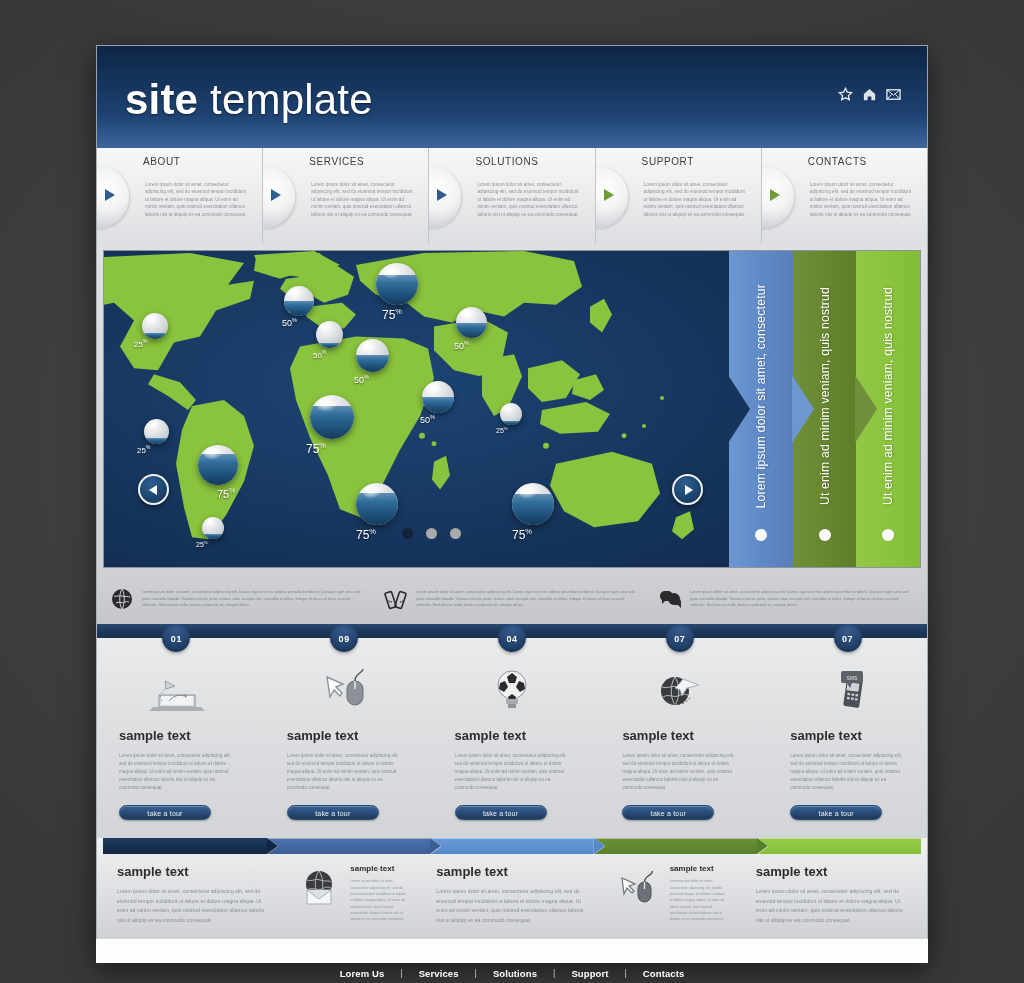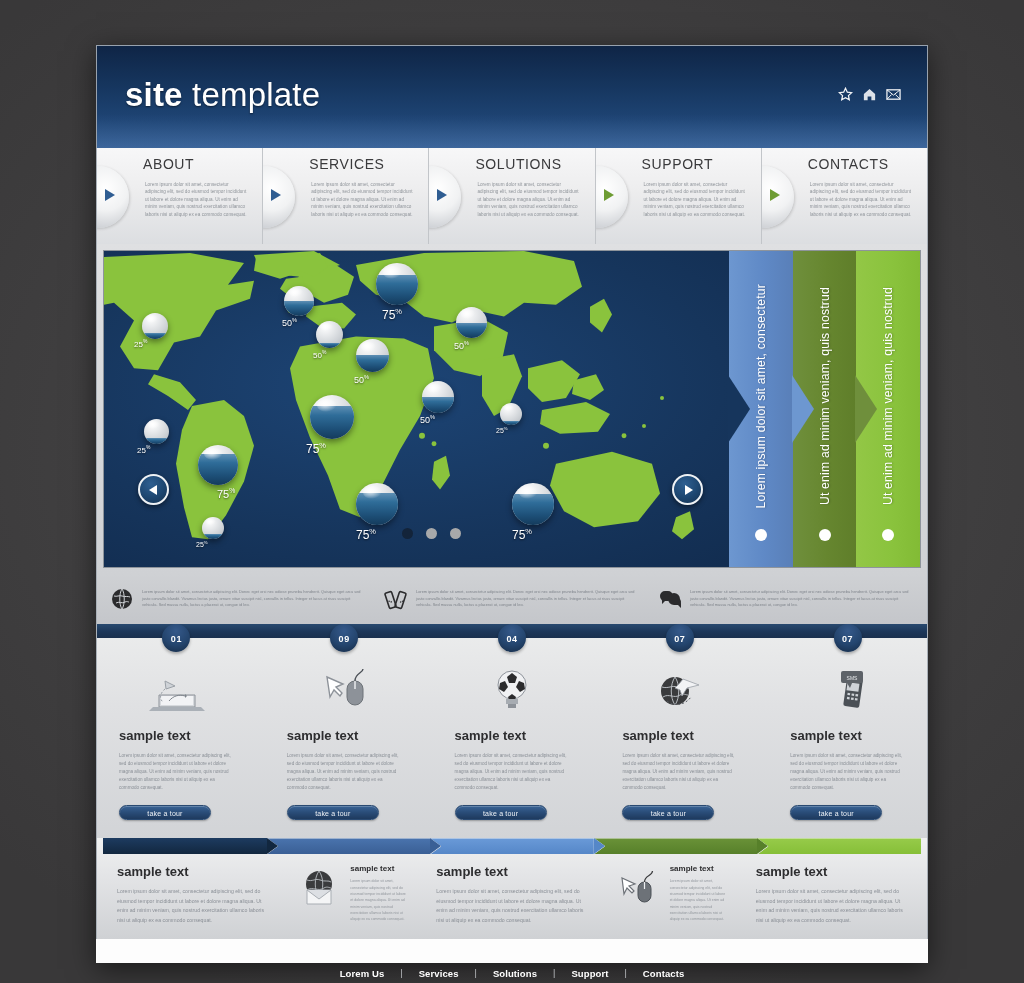--- a/index.html
+++ b/index.html
@@ -34,21 +34,21 @@
     border-bottom: none;
     overflow: hidden;
   }
   .header::after {
     content:""; position:absolute; left:0; right:0; bottom:0; height:34px;
     background: linear-gradient(180deg, rgba(255,255,255,0) 0%, rgba(120,160,210,.22) 100%);
     pointer-events:none;
   }
   .logo {
     position: absolute; left: 28px; top: 30px;
-    font-size: 33px; color: #ffffff; letter-spacing: .2px;
+    font-size: 42px; color: #ffffff; letter-spacing: .2px;
     text-shadow: 0 1px 2px rgba(0,0,0,.5);
   }
   .logo b { font-weight: 700; }
   .logo span.light { font-weight: 300; }
   .hdr-icons {
     position: absolute; right: 26px; top: 41px;
     display: flex; gap: 9px; align-items: center;
   }
   .hdr-icons .ic { width: 15px; height: 15px; display:block; opacity:.95; }
 
@@ -80,21 +80,21 @@
     position: absolute; left: 8px; top: 41px;
     width: 0; height: 0;
     border-top: 6px solid transparent;
     border-bottom: 6px solid transparent;
     border-left: 10px solid #2f5d92;
     z-index: 2;
   }
   .nav-item.green .nav-arrow { border-left-color: #6e9c33; }
   .nav-title {
     position: absolute; left: 46px; top: 8px;
-    font-size: 14px; color: #3a3a3c; letter-spacing: .6px;
+    font-size: 10px; color: #3a3a3c; letter-spacing: .6px;
     font-weight: 400;
   }
   .nav-desc {
     position: absolute; left: 48px; top: 33px; right: 12px;
     font-size: 4.6px; line-height: 1.62; color: #8e9399;
     letter-spacing: .05px;
   }
 
   
   .hero-wrap {

